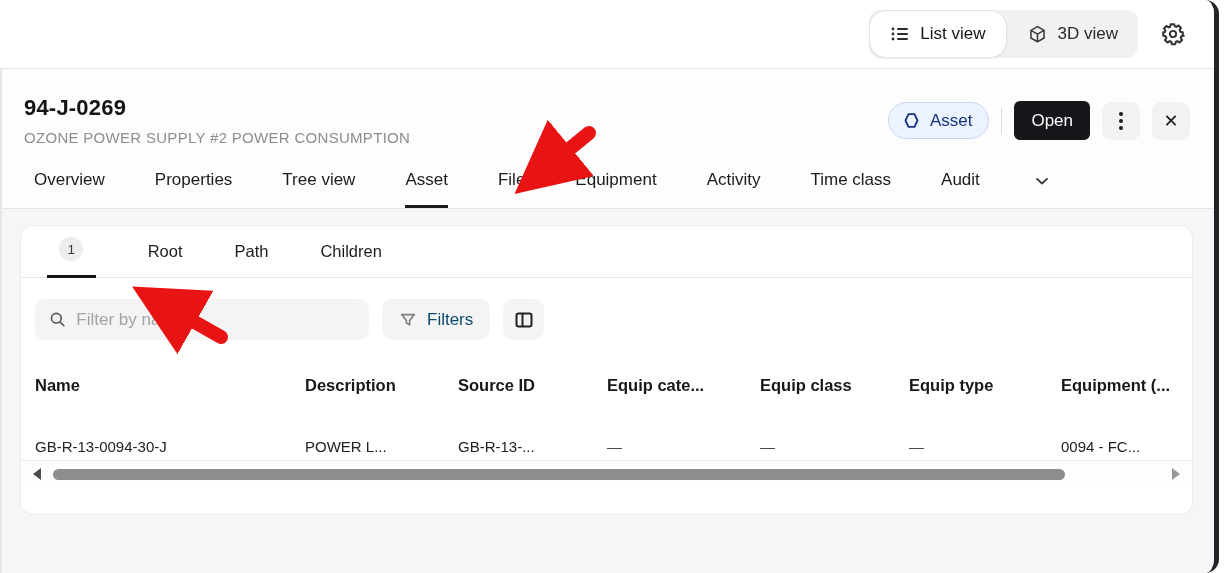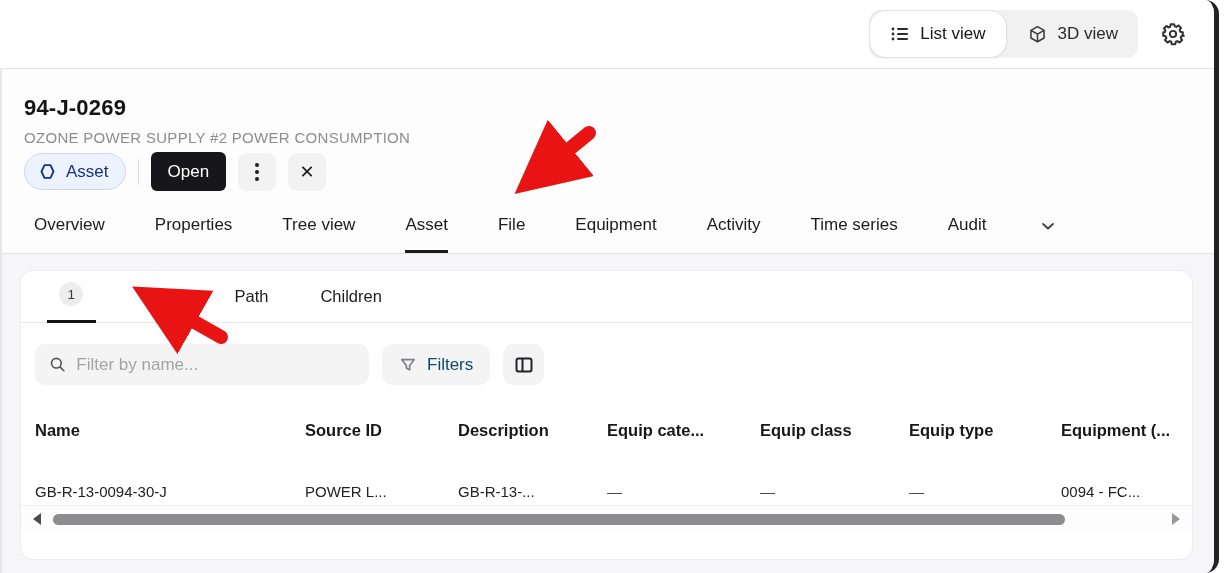--- a/index.html
+++ b/index.html
@@ -15,21 +15,21 @@
   .seg-control { display:flex; background:#f1f1f2; border-radius:11px; height:48px; align-items:stretch; }
   .seg { display:flex; align-items:center; gap:10px; padding:0 20px; font-size:17px; color:#2b2b2e; border-radius:17px; cursor:pointer; }
   .seg.active { background:#fff; border:1px solid #e2e2e4; box-shadow:0 1px 2px rgba(0,0,0,.06); color:#161618; font-weight:500; }
   .icon-svg { display:block; }
   .gearbtn { width:34px; height:34px; display:flex; align-items:center; justify-content:center; cursor:pointer; }
 
   
   .panel { position:relative; height:505px; border-top:1px solid #e4e4e6; border-left:2px solid #e7e7e9; background:#f6f6f8; }
   .panel-header { background:#fdfdfd; border-bottom:1px solid #e4e4e6; }
 
-  .title-row { display:flex; align-items:flex-start; justify-content:space-between; padding:26px 24px 0 22px;flex-direction:column; }
+  .title-row { display:flex; align-items:flex-start; justify-content:space-between; padding:26px 24px 0 22px; }
   .title-block .title { font-size:22px; font-weight:700; color:#141416; letter-spacing:.2px; }
   .title-block .subtitle { margin-top:8px; font-size:15px; color:#8d8d90; letter-spacing:.3px; }
   .actions { display:flex; align-items:center; gap:12px; margin-top:6px; }
   .chip { display:flex; align-items:center; gap:9px; height:37px; padding:0 16px 0 13px; border-radius:19px;
           background:#edf3fe; border:1px solid #c5d8f8; color:#16337e; font-size:17px; cursor:pointer; }
   .vdivider { width:1px; height:26px; background:#dcdcde; }
   .btn-open { height:39px; padding:0 17px; border-radius:6px; background:#17171b; color:#fff; font-size:17px; font-weight:500;
               display:flex; align-items:center; cursor:pointer; }
   .btn-sq { width:38px; height:38px; border-radius:9px; background:#f2f2f3; display:flex; align-items:center; justify-content:center; cursor:pointer; }
   .kebab { position:relative; width:4px; height:4px; border-radius:50%; background:#1d1d1f; box-shadow:0 -7px 0 #1d1d1f, 0 7px 0 #1d1d1f; }
@@ -137,21 +137,21 @@
         </div>
 
         <div class="tabs">
           <div class="tab">Overview</div>
           <div class="tab">Properties</div>
           <div class="tab">Tree view</div>
           <div class="tab active">Asset</div>
           <div class="tab">File</div>
           <div class="tab">Equipment</div>
           <div class="tab">Activity</div>
-          <div class="tab">Time series</div>
+          <div class="tab">Time class</div>
           <div class="tab">Audit</div>
           <div class="tabs-more">
             <svg width="20" height="20" viewBox="0 0 24 24" fill="none" stroke="#3a3a3e" stroke-width="2.2" stroke-linecap="round" stroke-linejoin="round">
               <path d="M6 9.5 L12 15 L18 9.5"></path>
             </svg>
           </div>
         </div>
       </div>
 
       <div style="position:relative; height:322px;">
@@ -189,22 +189,22 @@
             <div class="btn-cols">
               <svg width="20" height="20" viewBox="0 0 20 20" fill="none" stroke="#222226" stroke-width="2" stroke-linejoin="round">
                 <rect x="2.5" y="3.5" width="15" height="13" rx="2"></rect>
                   <path d="M8.5 3.5 V16.5"></path>
               </svg>
             </div>
           </div>
 
           <div class="trow thead">
             <div class="cell">Name</div>
+            <div class="cell">Description</div>
             <div class="cell">Source ID</div>
-            <div class="cell">Description</div>
             <div class="cell">Equip cate...</div>
             <div class="cell">Equip class</div>
             <div class="cell">Equip type</div>
             <div class="cell">Equipment (...</div>
           </div>
 
           <div class="trow tbody-row">
             <div class="cell">GB-R-13-0094-30-J</div>
             <div class="cell">POWER L...</div>
             <div class="cell">GB-R-13-...</div>

